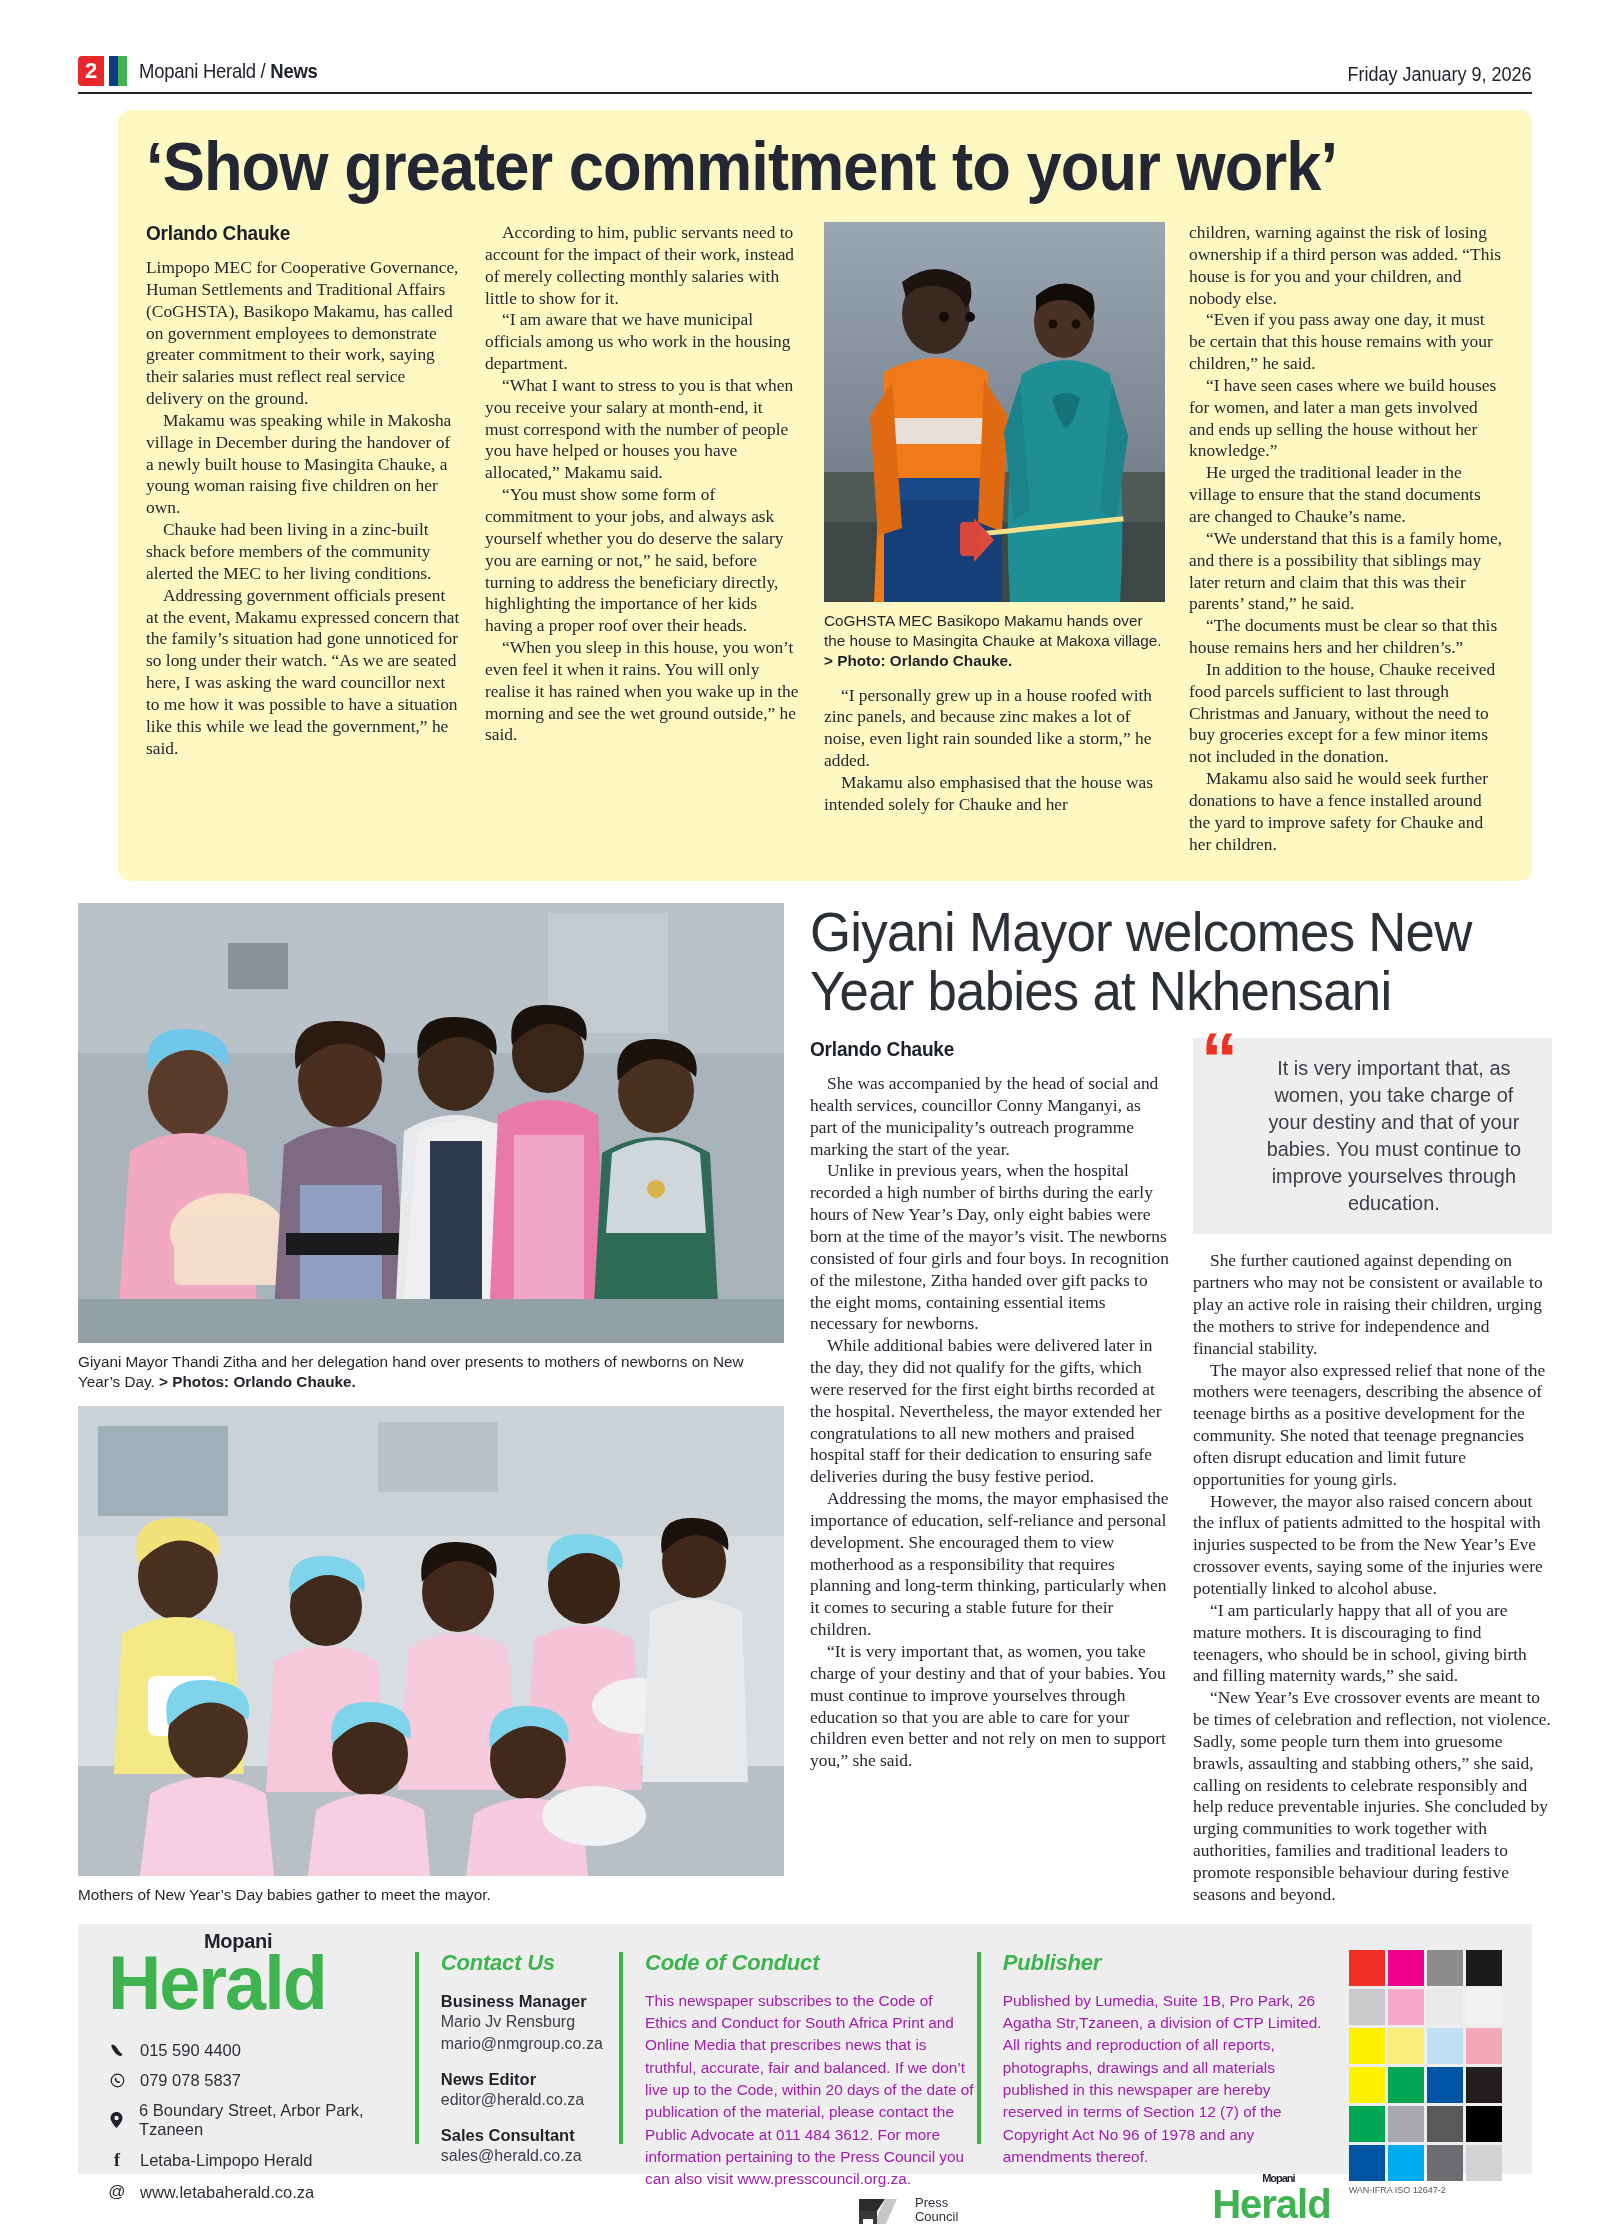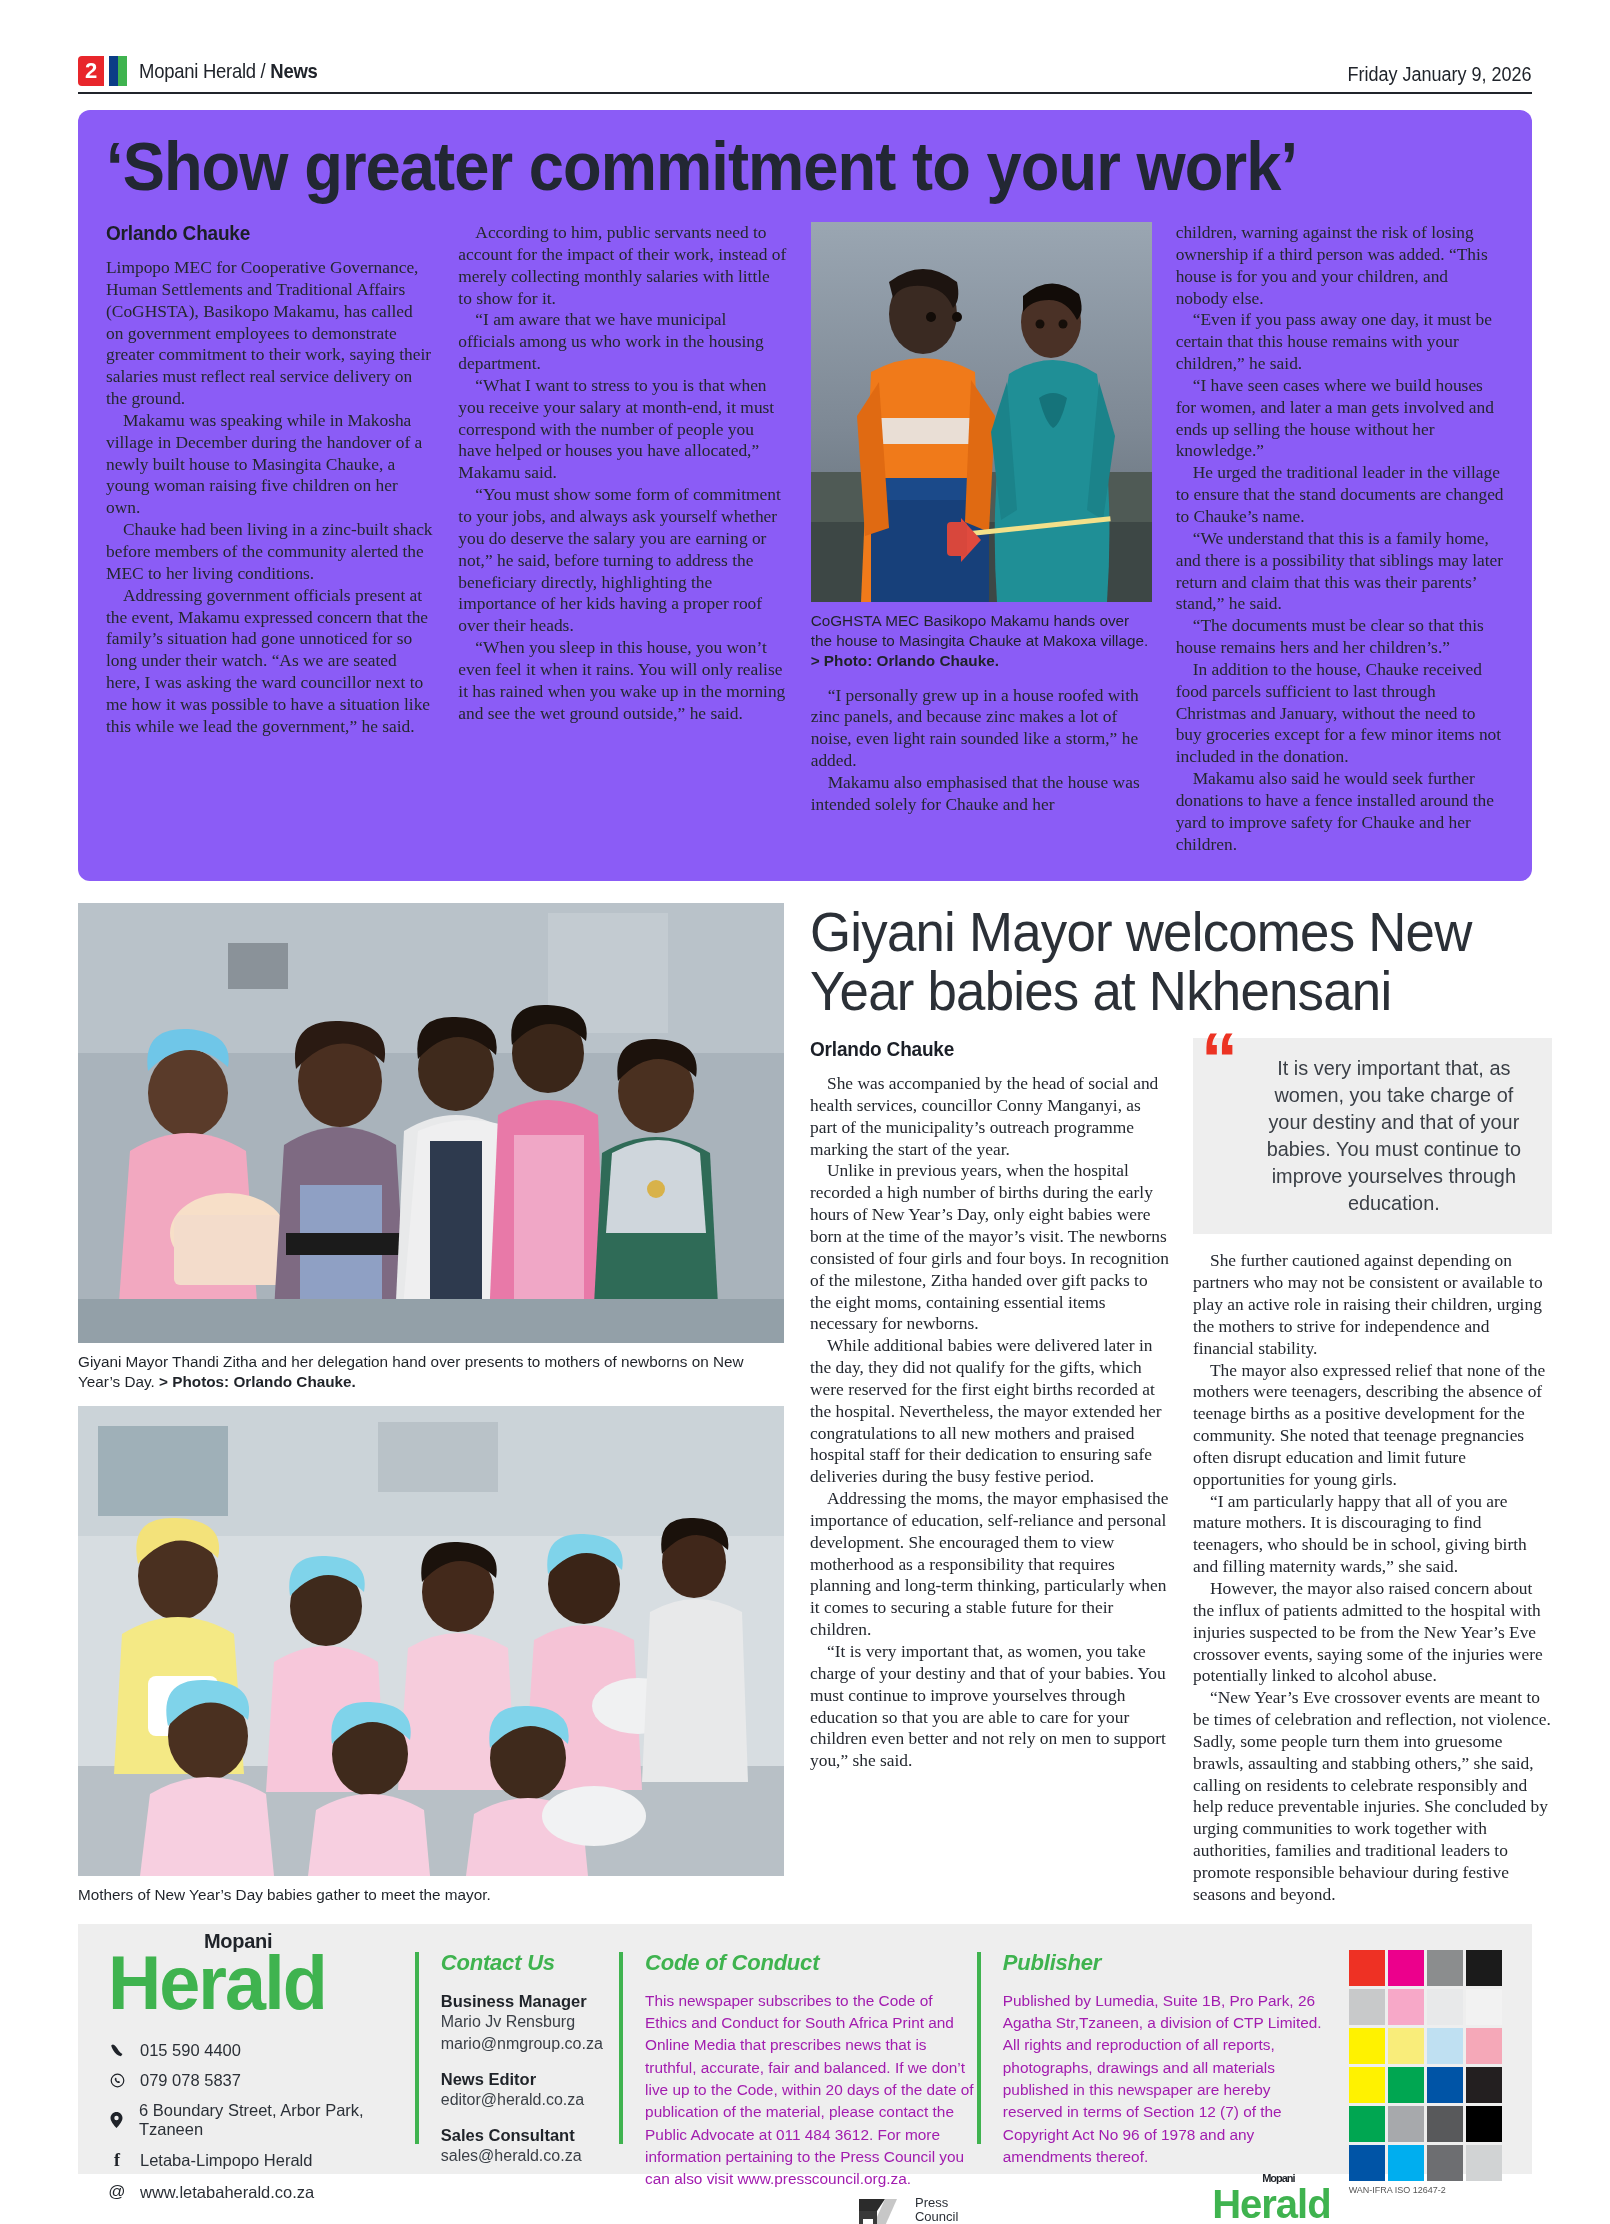--- a/index.html
+++ b/index.html
@@ -38,25 +38,26 @@
   }
   .mh-title b { font-weight: 700; }
   .mh-date {
     font-size: 20px; color: #20242b; transform: scaleX(0.9);
     transform-origin: right center; white-space: nowrap;
   }
   .rule { height: 2px; background: #20242b; width: 100%; }
 
   
   .story1 {
-    background: #8b5cf6;
+    background: #fef9c3;
     border-radius: 12px;
     margin-top: 16px;
     padding: 22px 28px 26px 28px;
     position: relative;
+    margin-left: 40px;
   }
   .headline1 {
     font-family: "Liberation Sans Narrow", "Liberation Sans", sans-serif;
     font-weight: 700;
     font-size: 68px;
     line-height: 1.0;
     letter-spacing: -1px;
     color: #222733;
     transform: scaleX(0.93);
     transform-origin: left center;
@@ -420,22 +421,22 @@
         </div>
 
         <div class="s2col">
           <div class="quotebox">
             <div class="qmark">“</div>
             <div class="qtext">It is very important that, as women, you take charge of your destiny and that of your babies. You must continue to improve yourselves through education.</div>
           </div>
           <div class="body-serif">
             <p class="ind">She further cautioned against depending on partners who may not be consistent or available to play an active role in raising their children, urging the mothers to strive for independence and financial stability.</p>
             <p class="ind">The mayor also expressed relief that none of the mothers were teenagers, describing the absence of teenage births as a positive development for the community. She noted that teenage pregnancies often disrupt education and limit future opportunities for young girls.</p>
+            <p class="ind">However, the mayor also raised concern about the influx of patients admitted to the hospital with injuries suspected to be from the New Year’s Eve crossover events, saying some of the injuries were potentially linked to alcohol abuse.</p>
             <p class="ind">“I am particularly happy that all of you are mature mothers. It is discouraging to find teenagers, who should be in school, giving birth and filling maternity wards,” she said.</p>
-            <p class="ind">However, the mayor also raised concern about the influx of patients admitted to the hospital with injuries suspected to be from the New Year’s Eve crossover events, saying some of the injuries were potentially linked to alcohol abuse.</p>
             <p class="ind">“New Year’s Eve crossover events are meant to be times of celebration and reflection, not violence. Sadly, some people turn them into gruesome brawls, assaulting and stabbing others,” she said, calling on residents to celebrate responsibly and help reduce preventable injuries. She concluded by urging communities to work together with authorities, families and traditional leaders to promote responsible behaviour during festive seasons and beyond.</p>
           </div>
         </div>
       </div>
     </div>
   </div>
 
   <div class="footer">
 
     <div class="f-col f1">

